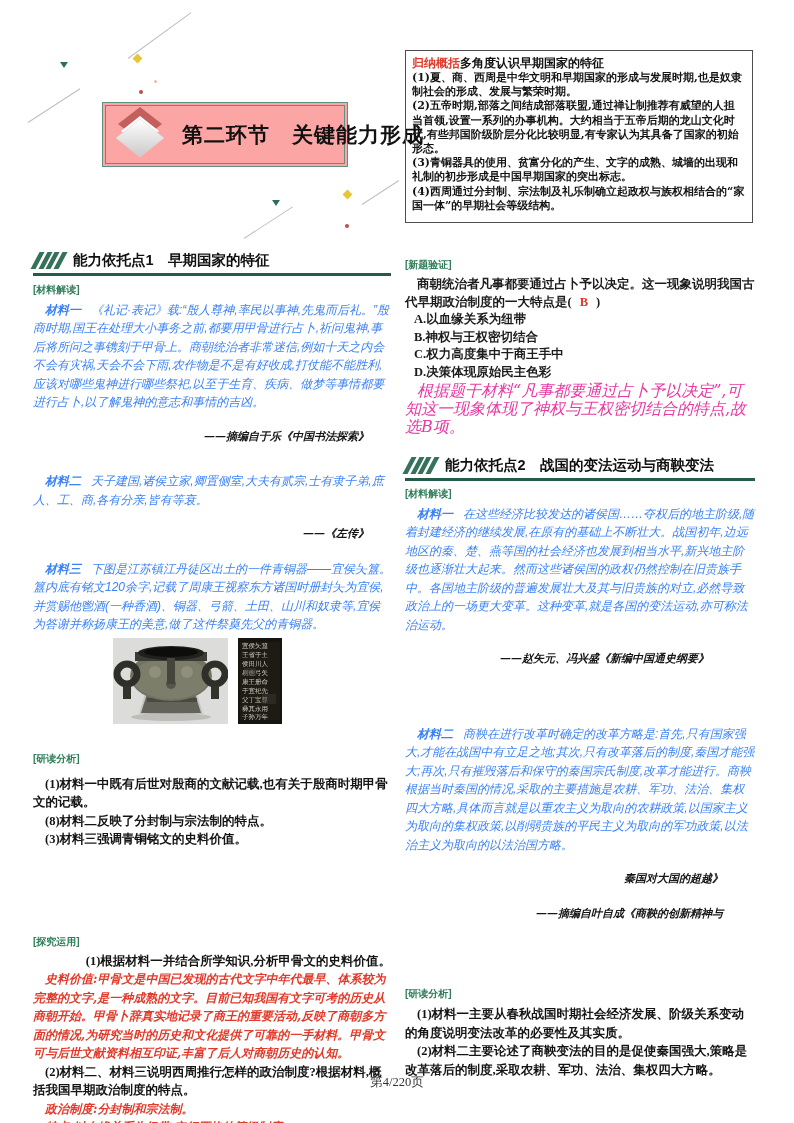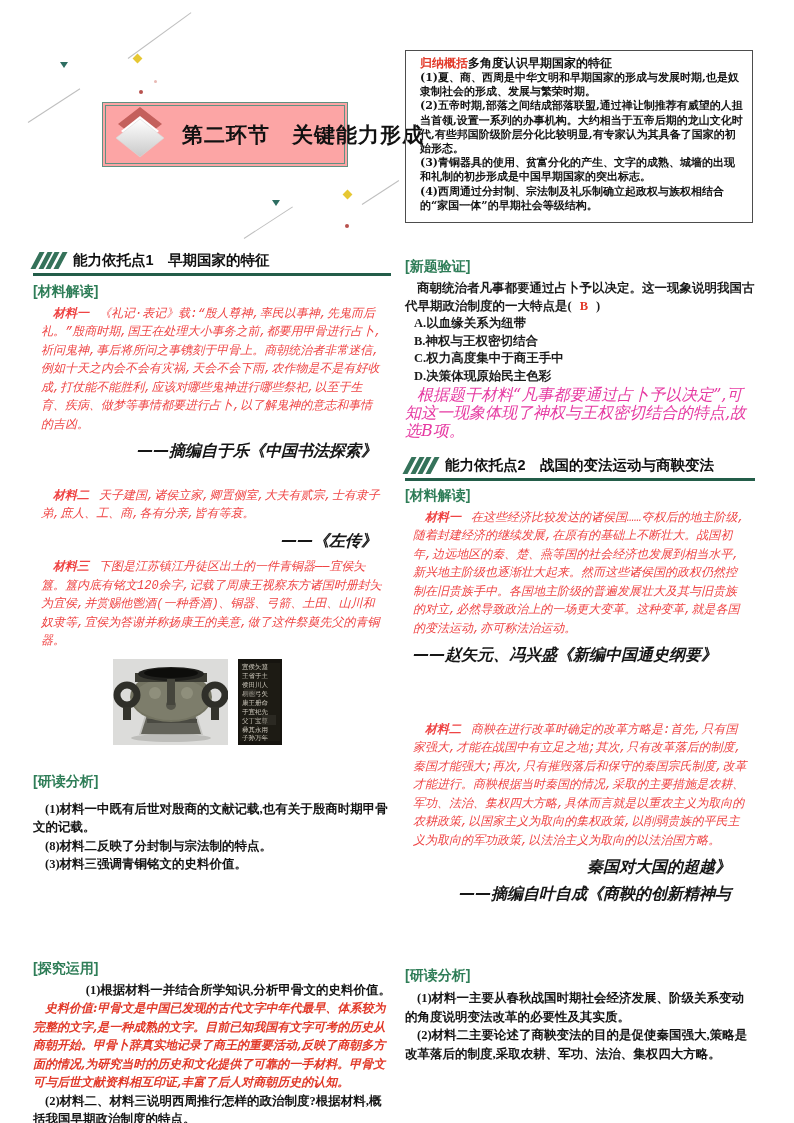--- a/index.html
+++ b/index.html
@@ -12,36 +12,36 @@
   .deco-diamond{position:absolute;width:7px;height:7px;transform:rotate(45deg);}
   .deco-tri{position:absolute;width:0;height:0;border-left:4px solid transparent;border-right:4px solid transparent;}
 
   
   .banner{position:absolute;left:102px;top:102px;width:246px;height:65px;border:1px solid #5f9183;background:#fca5a5;box-sizing:border-box;}
   .banner-inner{position:absolute;inset:2px;border:1px solid #5f9183;display:flex;align-items:center;}
   .banner-title{font-size:21px;font-weight:bold;letter-spacing:1px;color:#111;margin-left:14px;white-space:nowrap;}
   .diamond-wrap{width:56px;height:60px;margin-left:6px;flex:0 0 auto;}
 
   
-  .summary-box{position:absolute;left:405px;top:50px;width:348px;height:173px;border:1px solid #4d4d4d;box-sizing:border-box;padding:5px 7px 0 14px;}
+  .summary-box{position:absolute;left:405px;top:50px;width:348px;height:173px;border:1px solid #4d4d4d;box-sizing:border-box;padding:5px 7px 0 6px;}
   .sum-title{margin:0;font-size:12px;font-weight:bold;line-height:15px;color:#111;}
   .sum-tag{color:#e23a2a;}
   .sum-point{margin:0;font-size:11px;font-weight:600;line-height:14.2px;color:#141414;font-family:"DejaVu Serif",serif;}
 
   
   .col{position:absolute;}
   .sec-header{display:flex;align-items:center;height:20px;}
   .slashes{display:flex;margin-right:8px;margin-left:2px;}
   .slash{width:5px;height:17px;background:#35725a;transform:skewX(-28deg);margin-right:2.5px;}
   .sec-title{font-size:14.5px;font-weight:bold;color:#101010;white-space:nowrap;}
   .sec-underline{height:2.5px;background:#235d49;margin-top:3px;}
-  .g-label{margin:0;font-size:14px;font-weight:bold;color:#2e7d57;}
-  .mat{margin:8px;font-size:12px;line-height:18.5px;font-family:Liberation Mono, monospace;font-style:italic;color:#ef4444;text-indent:12px;}
+  .g-label{margin:0;font-size:10px;font-weight:bold;color:#2e7d57;}
+  .mat{margin:0;font-size:12px;line-height:18.5px;font-family:Liberation Sans, sans-serif;font-style:italic;color:#3b82f6;text-indent:12px;}
   .mat-name{font-weight:bold;margin-right:10px;}
-  .mat-src{margin:8px;font-size:16px;line-height:18.5px;font-family:"DejaVu Serif",serif;font-style:italic;font-weight:bold;text-align:right;padding-right:6px;color:#161616;}
+  .mat-src{margin:16px;font-size:11px;line-height:18.5px;font-family:"DejaVu Serif",serif;font-style:italic;font-weight:bold;text-align:right;padding-right:6px;color:#161616;}
   .q-item{margin:0;font-size:12.5px;line-height:18.5px;font-weight:bold;font-family:"Liberation Serif",serif;color:#141414;text-indent:12px;}
   .ans-red{margin:0;font-size:12px;line-height:18.5px;font-weight:bold;font-style:italic;font-family:"DejaVu Serif",serif;color:#e23a2a;text-indent:12px;}
 
   
   .verify{position:absolute;left:405px;top:258px;width:350px;}
   .verify-q{margin:4px 0 0 0;font-size:12.5px;line-height:17.5px;font-weight:bold;font-family:"Liberation Serif",serif;text-indent:12px;}
   .red-b{color:#e23a2a;padding:0 8px;}
   .opt{margin:0;font-size:12.5px;line-height:17.6px;font-weight:bold;font-family:"Liberation Serif",serif;padding-left:9px;}
   .magenta{margin:1px 0 0 0;font-size:16px;line-height:17.6px;font-weight:normal;font-style:italic;font-family:"DejaVu Serif",serif;color:#e63aa2;text-indent:12px;}
 
@@ -197,14 +197,15 @@
 
     <p class="mat" style="margin-top:56px;"><span class="mat-name">材料二</span><span>商鞅在进行改革时确定的改革方略是:首先,只有国家强大,才能在战国中有立足之地;其次,只有改革落后的制度,秦国才能强大;再次,只有摧毁落后和保守的秦国宗氏制度,改革才能进行。商鞅根据当时秦国的情况,采取的主要措施是农耕、军功、法治、集权四大方略,具体而言就是以重农主义为取向的农耕政策,以国家主义为取向的集权政策,以削弱贵族的平民主义为取向的军功政策,以法治主义为取向的以法治国方略。</span></p>
     <p class="mat-src" style="padding-right:16px;">秦国对大国的超越》</p>
     <p class="mat-src" style="padding-right:16px;">——摘编自叶自成《商鞅的创新精神与</p>
 
     <p class="g-label" style="margin-top:64px;">[研读分析]</p>
     <p class="q-item" style="margin-top:4px;">(1)材料一主要从春秋战国时期社会经济发展、阶级关系变动的角度说明变法改革的必要性及其实质。</p>
     <p class="q-item">(2)材料二主要论述了商鞅变法的目的是促使秦国强大,策略是改革落后的制度,采取农耕、军功、法治、集权四大方略。</p>
   </div>
 
+  <div class="footer">第4/220页</div>
 
 </div>
 
 </body></html>

